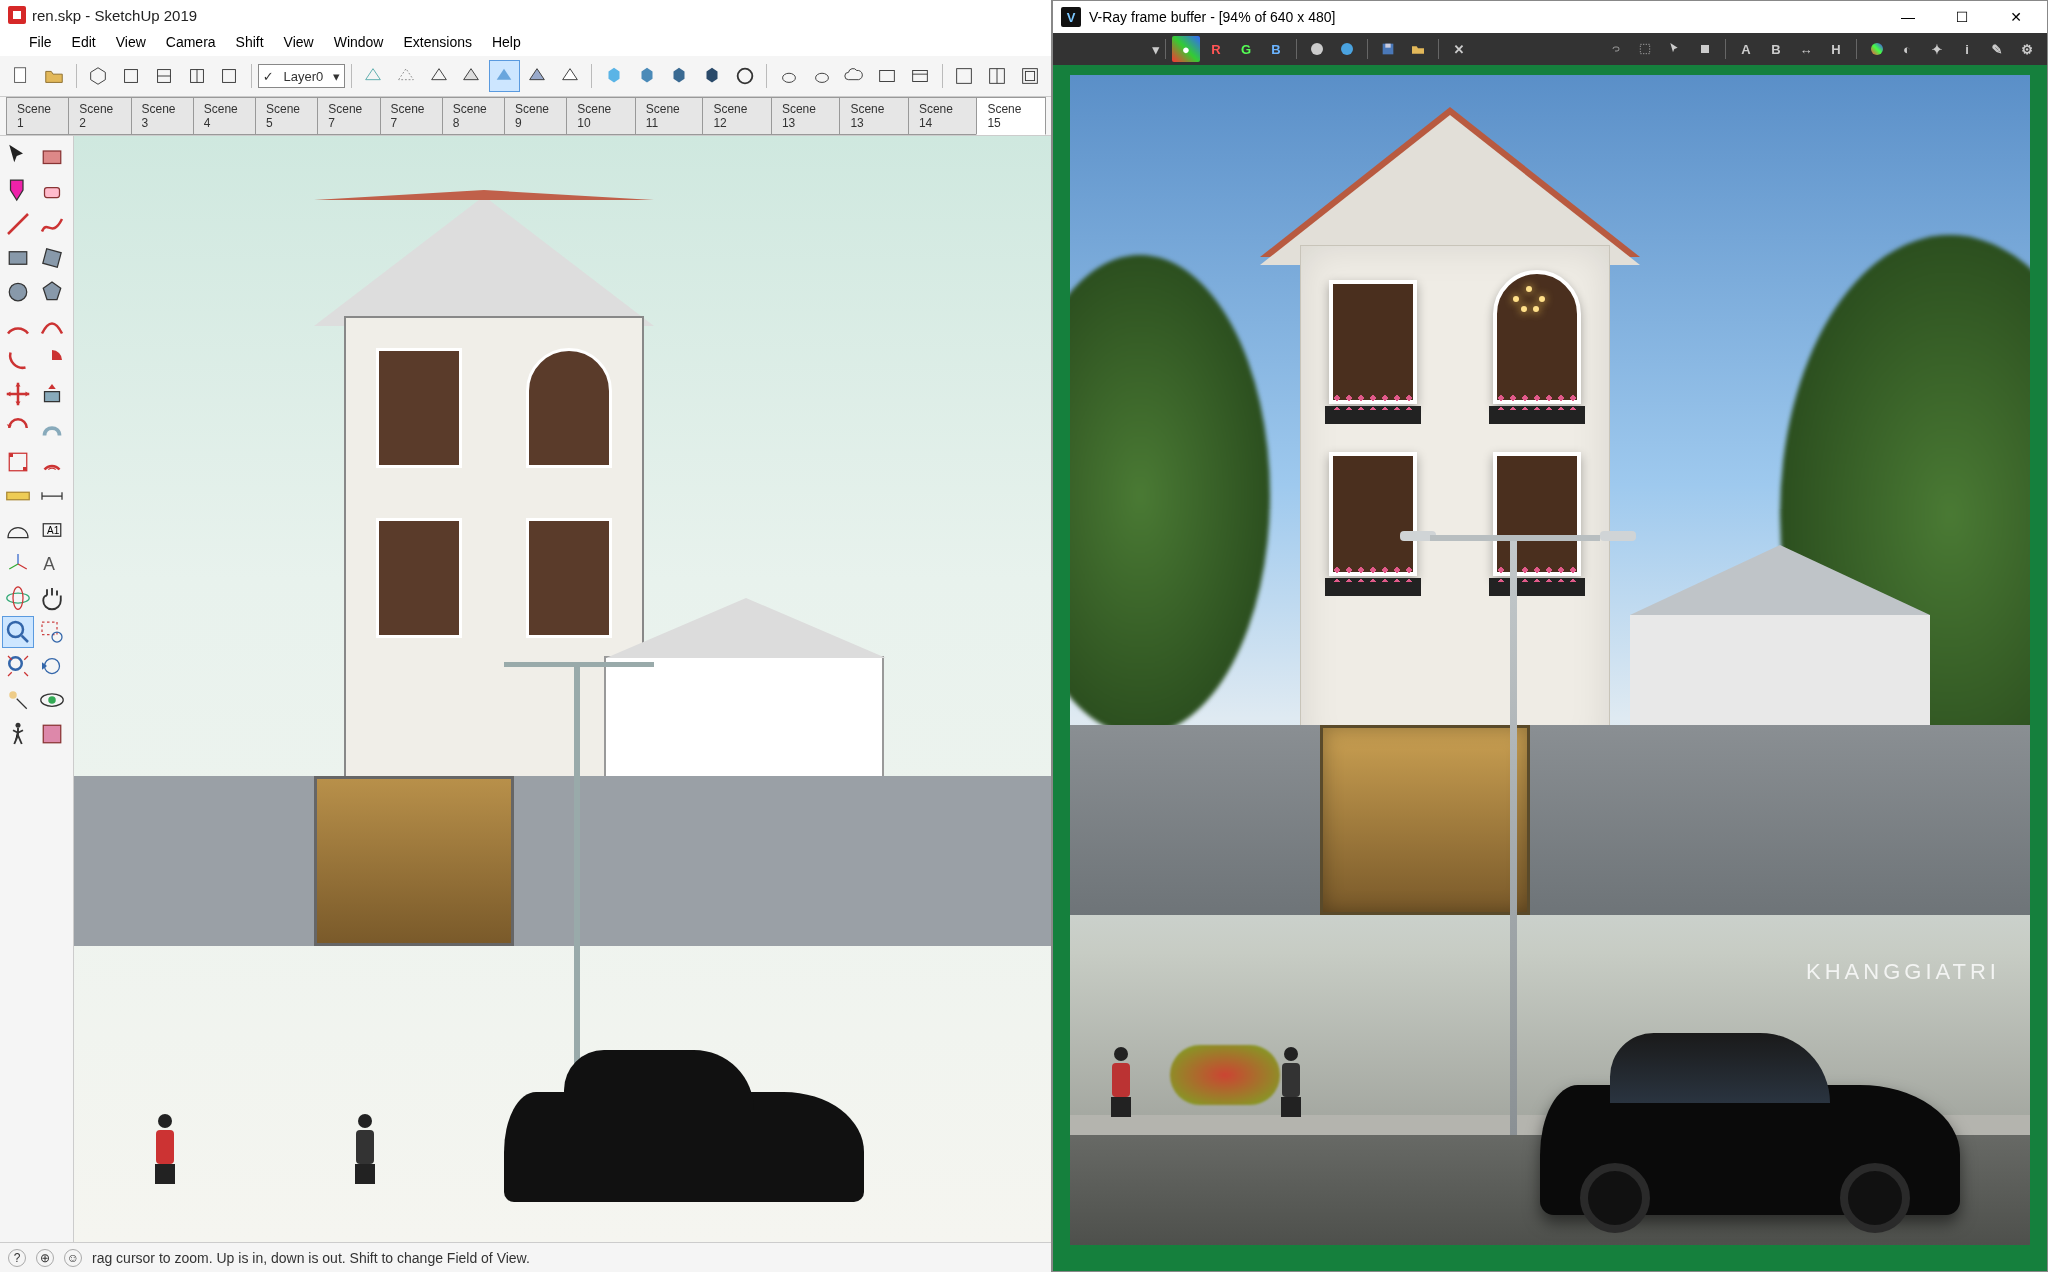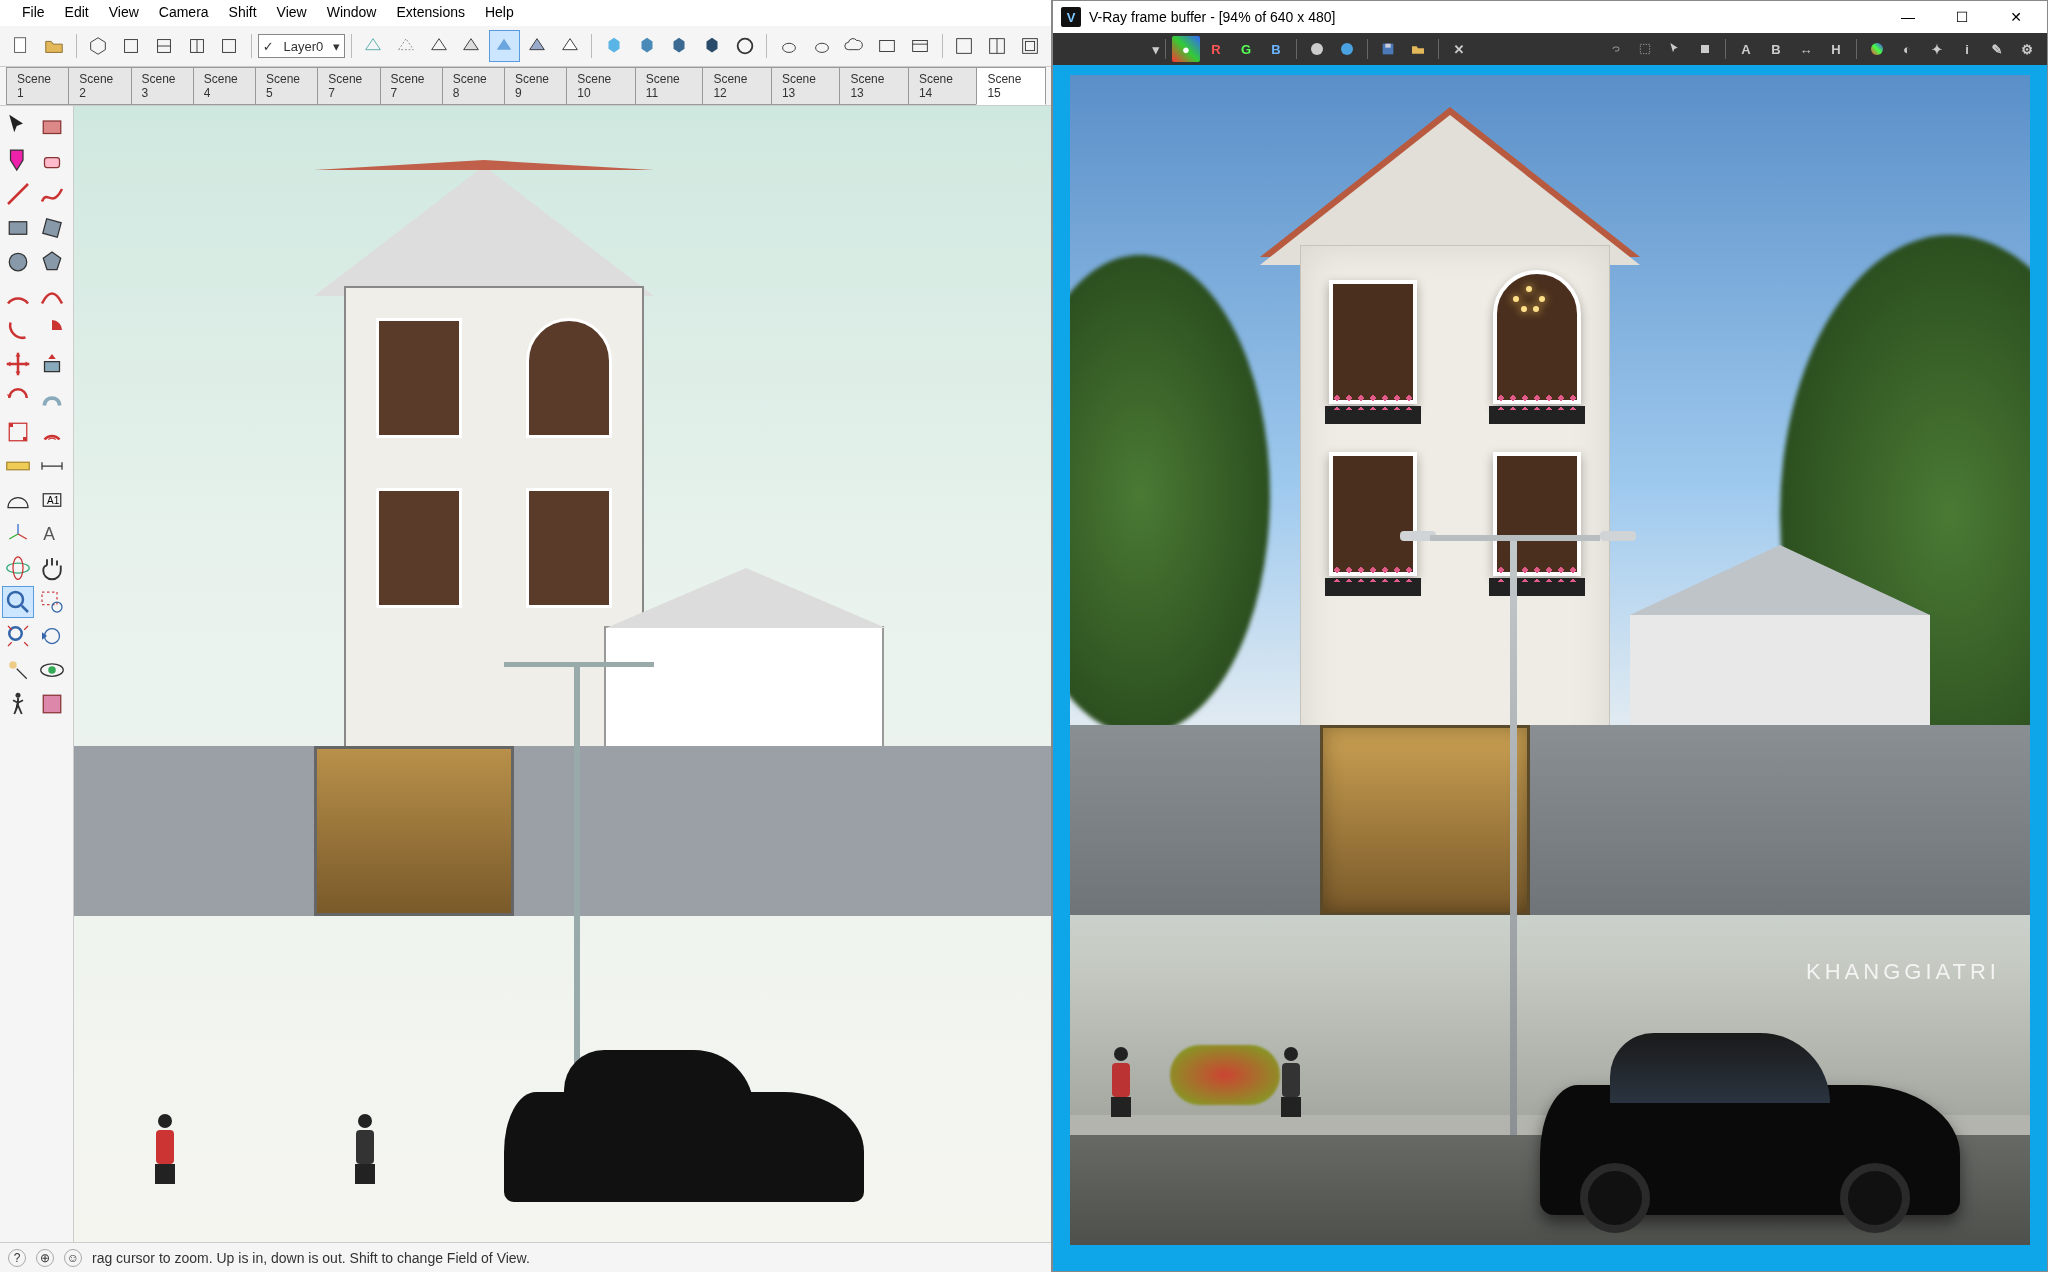--- a/index.html
+++ b/index.html
@@ -6,21 +6,21 @@
 body { width:2048px; height:1272px; overflow:hidden; background:#fff; position:relative; }
 
 
 .sketchup { position:absolute; left:0; top:0; width:1052px; height:1272px; display:flex; flex-direction:column; background:#f0f0f0; border-right:1px solid #888; }
 
 .su-titlebar { height:30px; background:#fff; display:flex; align-items:center; padding:0 8px; gap:6px; font-size:15px; }
 .su-titlebar .su-logo { width:18px; height:18px; background:#d62828; border-radius:2px; display:flex; align-items:center; justify-content:center; }
 .su-titlebar .su-logo::after { content:""; width:8px; height:8px; background:#fff; }
 .su-titlebar .title-text { color:#222; }
 
-.su-menus { height:26px; background:#fff; display:flex; padding:0 12px; font-size:14px; }
+.su-menus { height:26px; background:#fff; display:flex; padding:0 19px; font-size:14px; }
 .su-menus span { padding:4px 10px; cursor:default; }
 
 .su-toolbar { background:#f5f5f5; display:flex; align-items:center; gap:2px; padding:4px 6px; border-bottom:1px solid #ccc; }
 .tb-ico { width:32px; height:32px; border:1px solid transparent; display:flex; align-items:center; justify-content:center; }
 .tb-ico svg { width:22px; height:22px; }
 .tb-sep { width:1px; height:24px; background:#bbb; margin:0 4px; }
 .layer-dd { width:90px; height:24px; background:#fff; border:1px solid #888; font-size:13px; padding:2px 4px; color:#333; display:flex; align-items:center; justify-content:space-between; }
 
 .su-scenes { background:#f5f5f5; display:flex; padding:0 6px; border-bottom:1px solid #ccc; font-size:12px; }
 .su-scenes .sc-tab { padding:4px 10px; border:1px solid #999; background:#e6e6e6; margin-right:-1px; cursor:default; color:#333; }
@@ -71,21 +71,21 @@
 .vr-toolbar { height:32px; background:#333; display:flex; align-items:center; gap:2px; padding:0 6px; }
 .vr-btn { width:28px; height:26px; display:flex; align-items:center; justify-content:center; color:#ccc; font-size:13px; font-weight:bold; border-radius:2px; }
 .vr-btn.ch-r { color:#ff5555; }
 .vr-btn.ch-g { color:#55ff55; }
 .vr-btn.ch-b { color:#6bb4ff; }
 .vr-btn.rgb { background:linear-gradient(45deg,#f33,#3c3,#36f); color:#fff; }
 .vr-sep { width:1px; height:20px; background:#666; margin:0 4px; }
 .vr-dot { width:12px; height:12px; border-radius:50%; }
 .vr-spacer { flex:1; }
 
-.vr-canvas { flex:1; background:#0ea5e9; display:flex; align-items:flex-start; justify-content:center; padding:10px; }
+.vr-canvas { flex:1; background:#15803d; display:flex; align-items:flex-start; justify-content:center; padding:10px; }
 .vr-render { width:960px; height:1170px; background:linear-gradient(#5a8fc8 0%,#9ec9ee 35%,#dfeaf2 55%,#c7ccc4 75%,#8a8c86 100%); position:relative; overflow:hidden; }
 
 
 .tree { position:absolute; border-radius:50%; filter:blur(2px); }
 .treeL { width:260px; height:480px; background:radial-gradient(#4a7a34,#1f3d16); top:180px; left:-60px; }
 .treeR { width:340px; height:560px; background:radial-gradient(#4a7a34,#1f3d16); top:160px; right:-90px; }
 
 .bld2 { position:absolute; left:170px; top:40px; width:420px; height:780px; }
 .roof2 { position:absolute; top:0; left:20px; width:0; height:0; border-left:190px solid transparent; border-right:190px solid transparent; border-bottom:150px solid #e2dfd8; filter:drop-shadow(0 -8px 0 #b85a40); }
 .fac2 { position:absolute; top:130px; left:60px; width:310px; height:520px; background:#efece5; border:1px solid #c8c4b9; box-shadow:inset 0 0 40px rgba(0,0,0,.1); }
@@ -123,20 +123,24 @@
 .bush { position:absolute; bottom:140px; left:100px; width:110px; height:60px; background:radial-gradient(#c43,#7a2); border-radius:30px; filter:blur(1px); }
 
 .wm { position:absolute; right:30px; bottom:260px; color:rgba(255,255,255,.8); font-size:22px; letter-spacing:4px; font-weight:300; }
 
 </style>
 </head>
 <body>
 
 <div class="sketchup">
 
+  <div class="su-titlebar">
+    <div class="su-logo"></div>
+    <span class="title-text">ren.skp - SketchUp 2019</span>
+  </div>
 
   <div class="su-menus">
     <span>File</span>
     <span>Edit</span>
     <span>View</span>
     <span>Camera</span>
     <span>Shift</span>
     <span>View</span>
     <span>Window</span>
     <span>Extensions</span>

